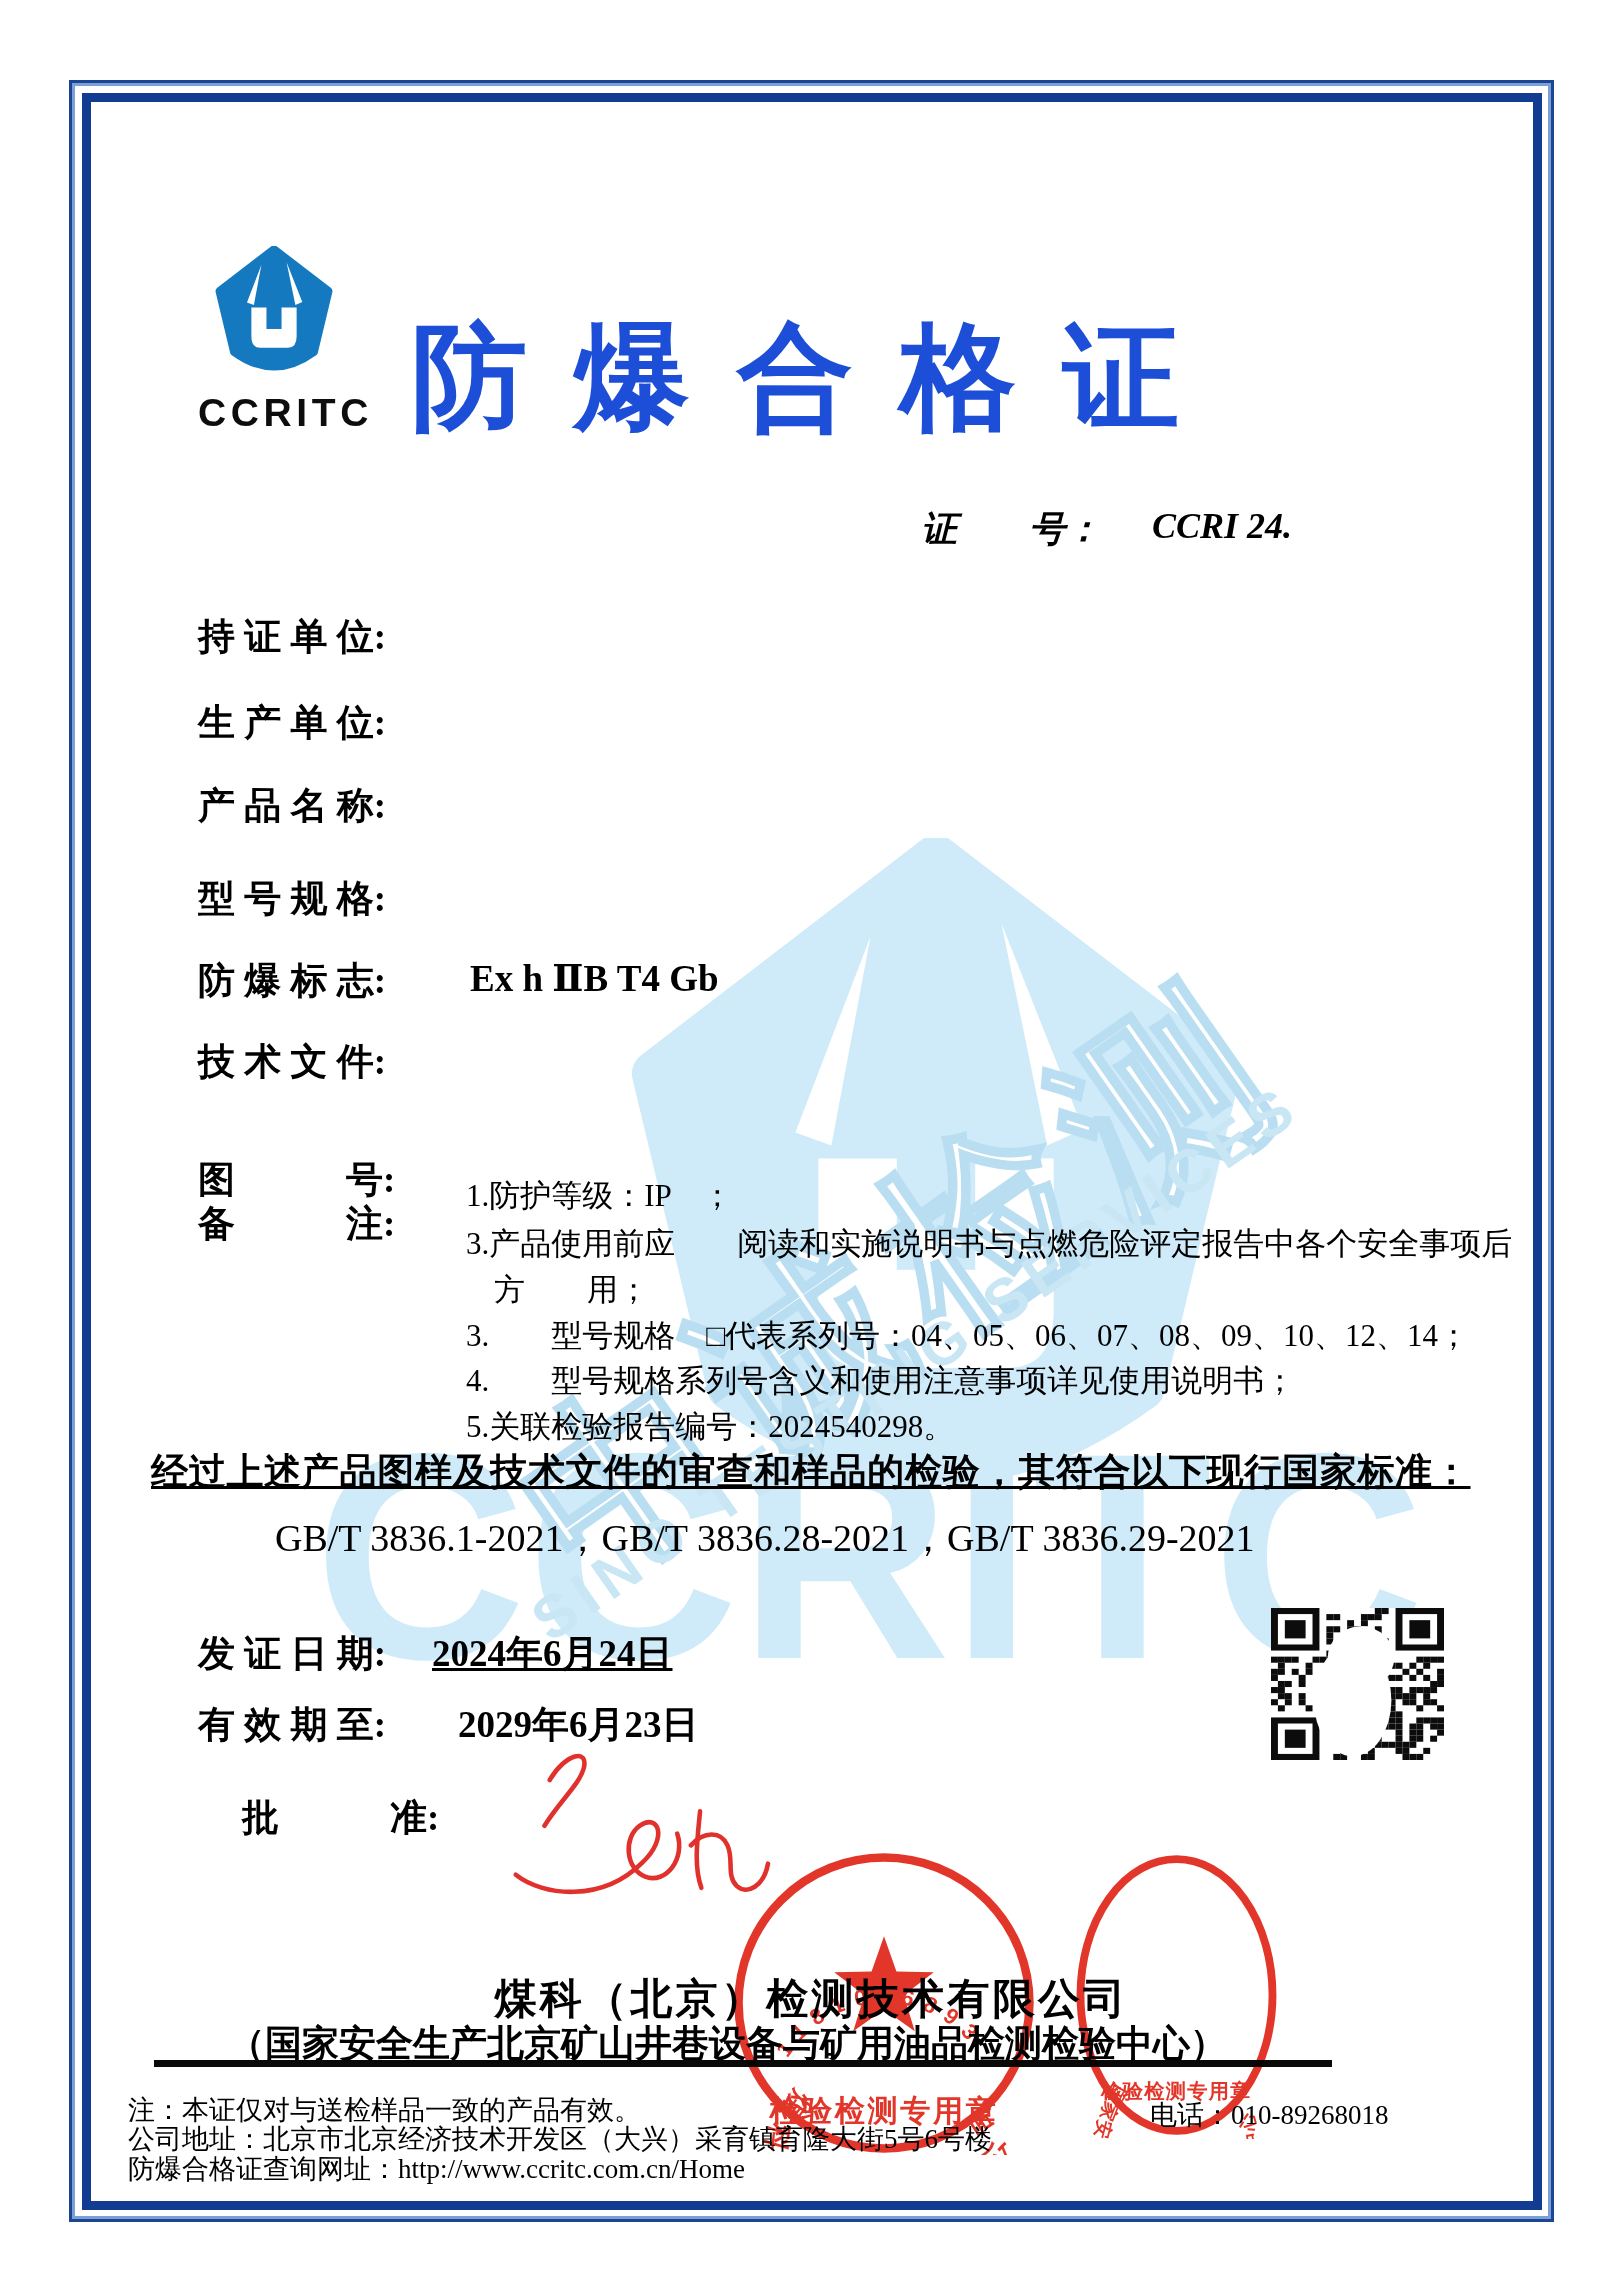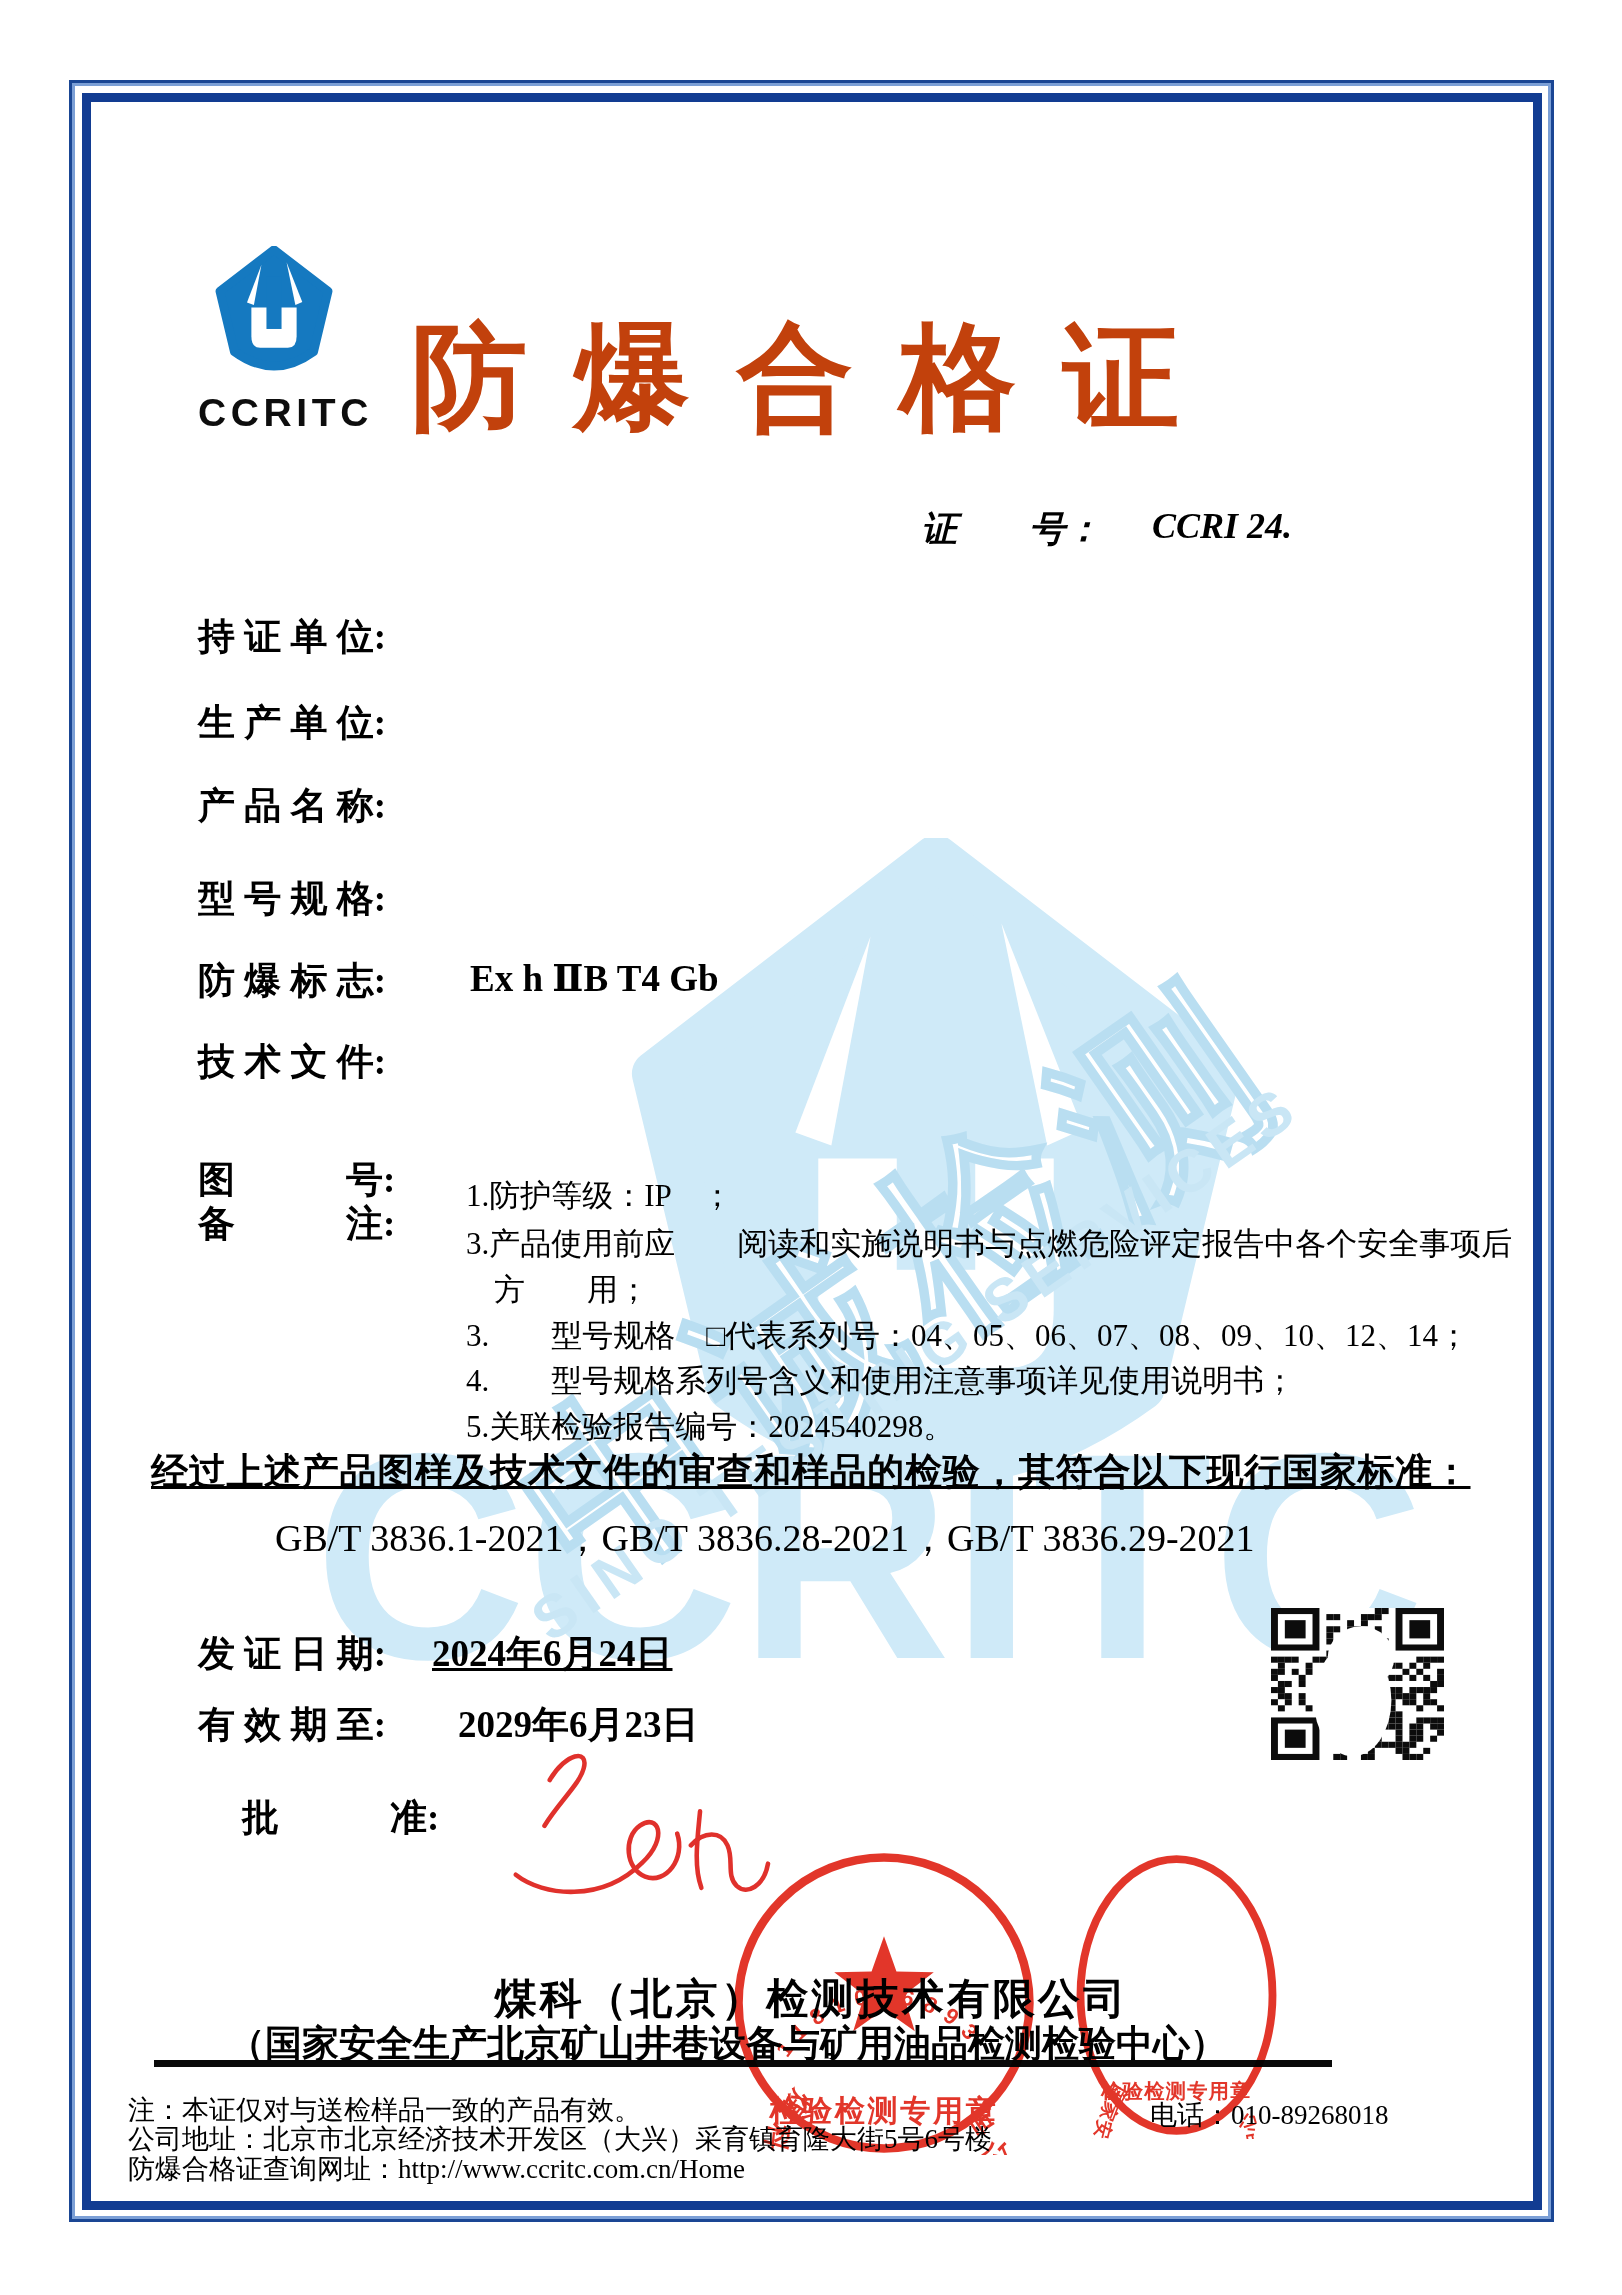--- a/index.html
+++ b/index.html
@@ -14,21 +14,21 @@
   .wm{z-index:0;}
   .wm-cn{font-size:196px;font-weight:700;letter-spacing:22px;color:#ffffff;
          -webkit-text-stroke:3.3px #b9def1;text-align:center;}
   .wm-en{font-size:60px;font-weight:700;letter-spacing:8.5px;color:#c9e6f5;
          font-family:"Liberation Sans","DejaVu Sans",sans-serif;text-align:center;}
   .wm-brand{font-size:294px;font-weight:900;letter-spacing:0px;color:#cfeaf8;
          font-family:"Liberation Sans","DejaVu Sans",sans-serif;}
   
   .brand-txt{font-family:"Liberation Sans","DejaVu Sans",sans-serif;font-weight:900;
          font-size:39px;letter-spacing:4.6px;color:#0d0d0d;}
-  .doc-title{font-size:116px;font-weight:900;letter-spacing:47px;color:#c2410c;}
+  .doc-title{font-size:116px;font-weight:900;letter-spacing:47px;color:#1d4ed8;}
   
   .lbl{font-size:37px;font-weight:700;z-index:2;}
   .val{font-size:37px;font-weight:700;z-index:2;}
   .certno{font-size:36px;font-weight:700;z-index:2;font-style:italic;}
   .rmk{font-size:31px;z-index:2;}
   .conclusion{font-size:37px;font-weight:700;letter-spacing:0.7px;z-index:2;text-decoration:underline;}
   .standards{font-size:38px;z-index:2;}
   .company1{font-size:42px;font-weight:700;letter-spacing:3.3px;text-align:center;left:0;right:0;z-index:2;}
   .company2{font-size:37px;font-weight:700;z-index:2;}
   .rule{background:#0a0a0a;z-index:2;}

